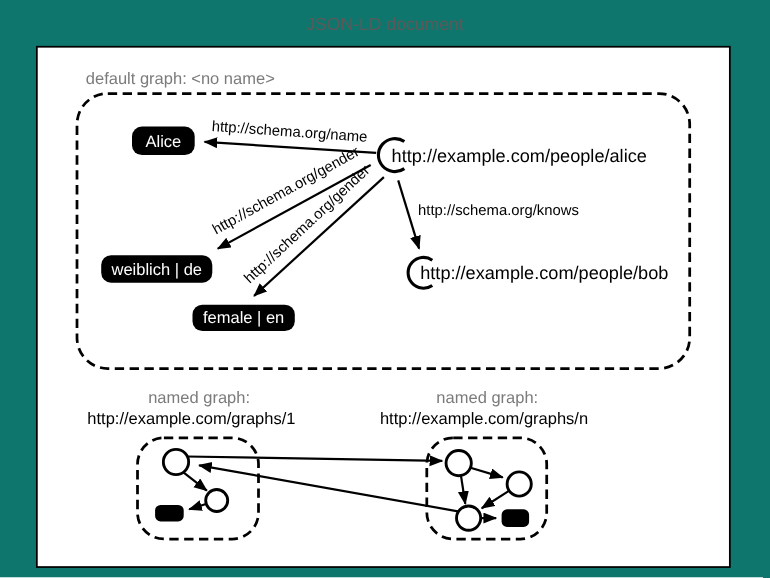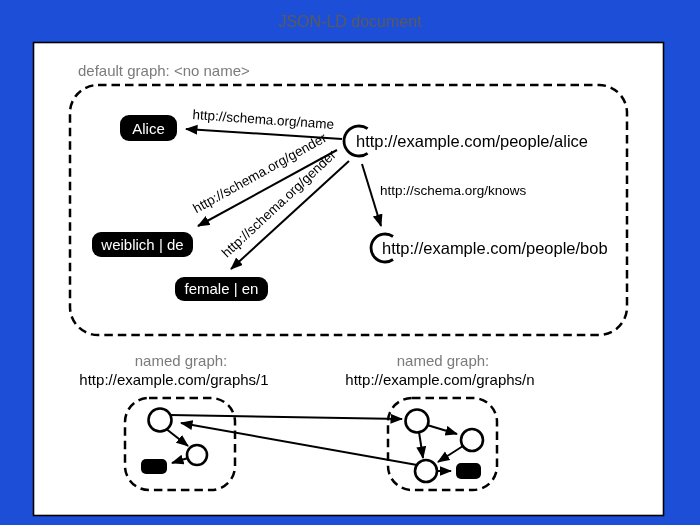--- a/index.html
+++ b/index.html
@@ -1,16 +1,16 @@
 <!DOCTYPE html>
 <html><head>
 <meta charset="utf-8">
 <style>
   html,body{margin:0;padding:0;background:#ffffff;}
-  .stage{position:relative;width:700px;height:525px;background:#1d4ed8;font-family:"Liberation Sans",sans-serif;}
+  .stage{position:relative;width:700px;height:525px;background:#0f766e;font-family:"Liberation Sans",sans-serif;}
   svg text{font-family:"Liberation Sans","DejaVu Sans",sans-serif;fill:#000000;}
   .title-text{font-size:16px;fill:#5a5a5a;}
   .graph-label{font-size:15px;fill:#7b7b7b;}
   .iri-caption{font-size:15px;fill:#000000;}
   .node-iri{font-size:16.5px;fill:#000000;}
   .pred-label{font-size:13.5px;fill:#000000;}
   .lit-text{font-size:15px;fill:#ffffff;text-anchor:middle;}
   .outer-box{fill:#ffffff;stroke:#000000;stroke-width:1.6;}
   .dashed-box{fill:none;stroke:#000000;stroke-width:2.5;stroke-dasharray:8.5 5;}
   .edge{stroke:#000000;stroke-width:2;fill:none;marker-end:url(#arrowhead);}

